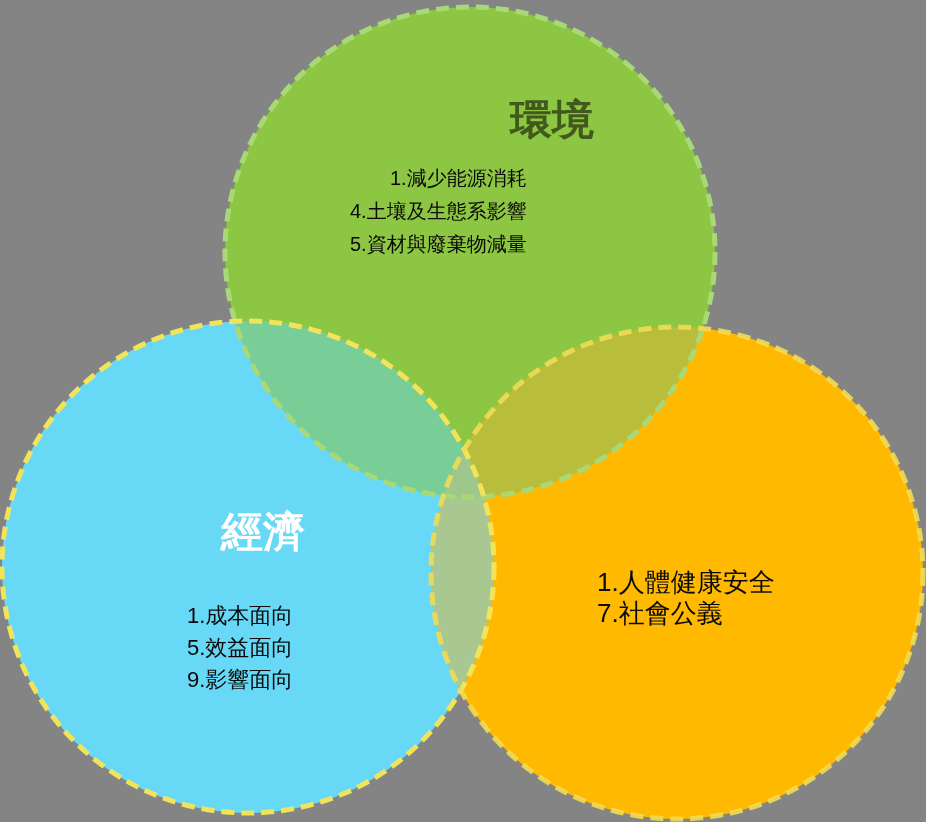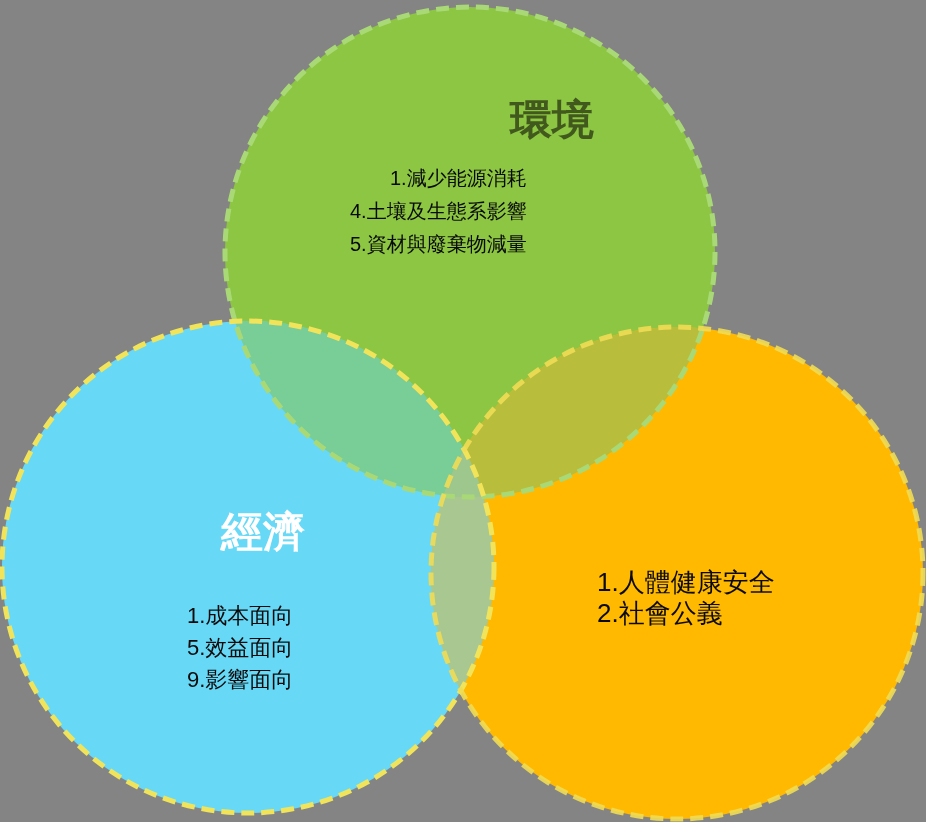--- a/index.html
+++ b/index.html
@@ -76,16 +76,16 @@
 
   <div class="circle-title title-economy">經濟</div>
   <div class="item-list items-economy">
     <div>1.成本面向</div>
     <div>5.效益面向</div>
     <div>9.影響面向</div>
   </div>
 
   <div class="item-list items-society">
     <div>1.人體健康安全</div>
-    <div>2.社會公義</div>
+    <div>7.社會公義</div>
   </div>
 
 </div>
 
 </body></html>

